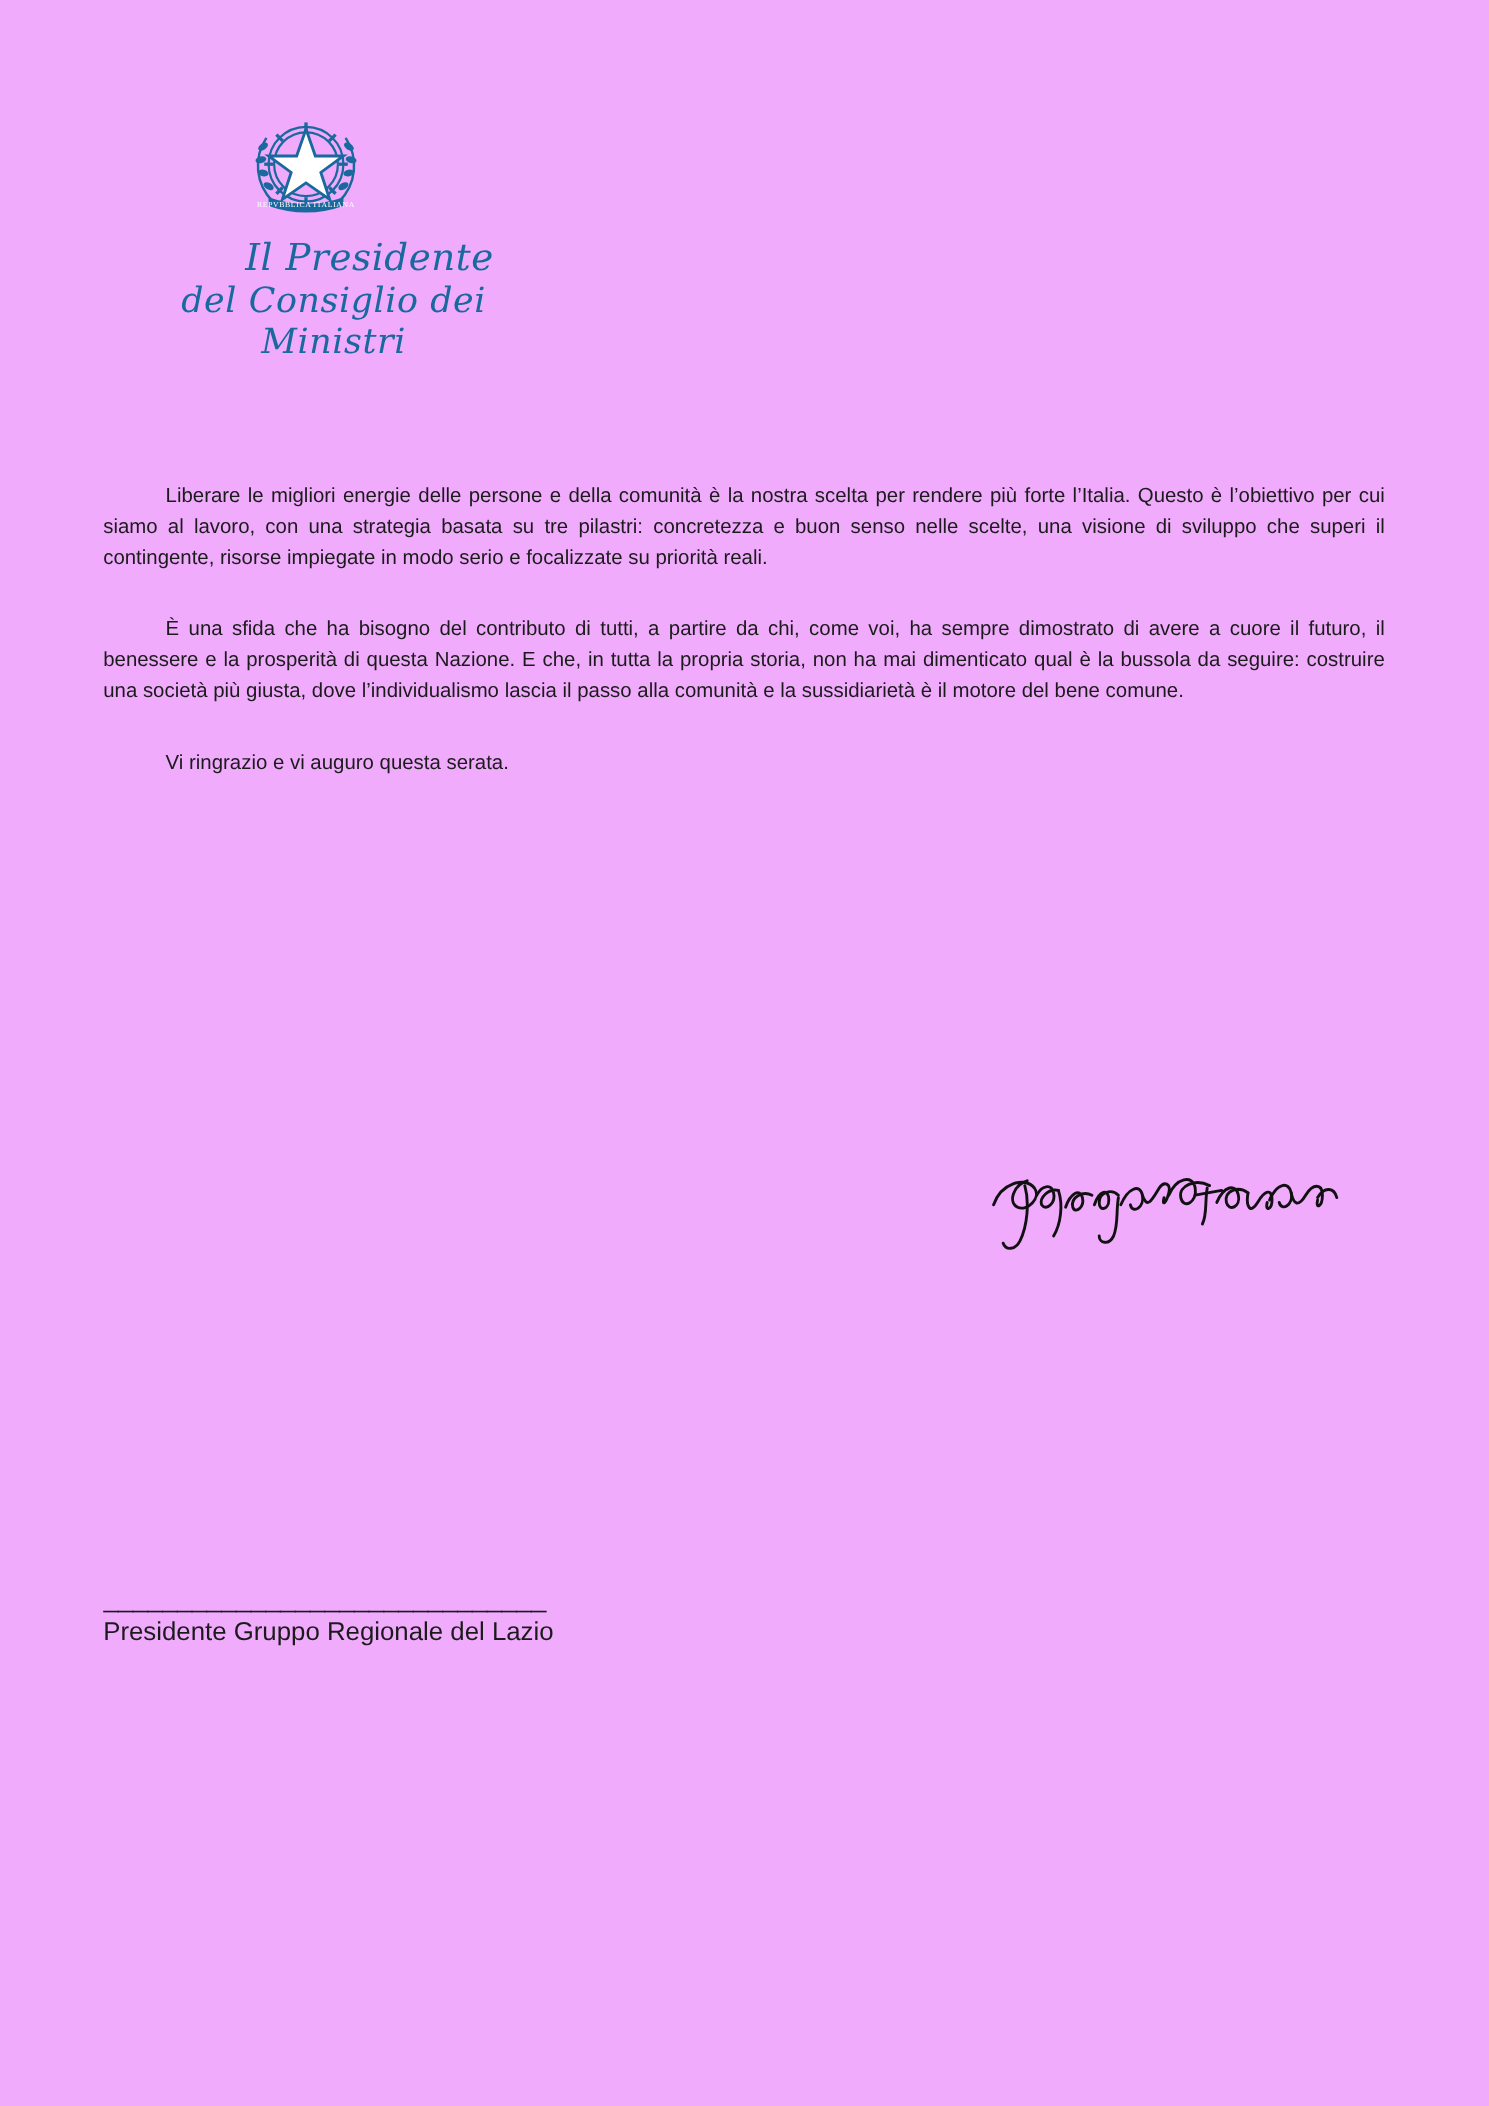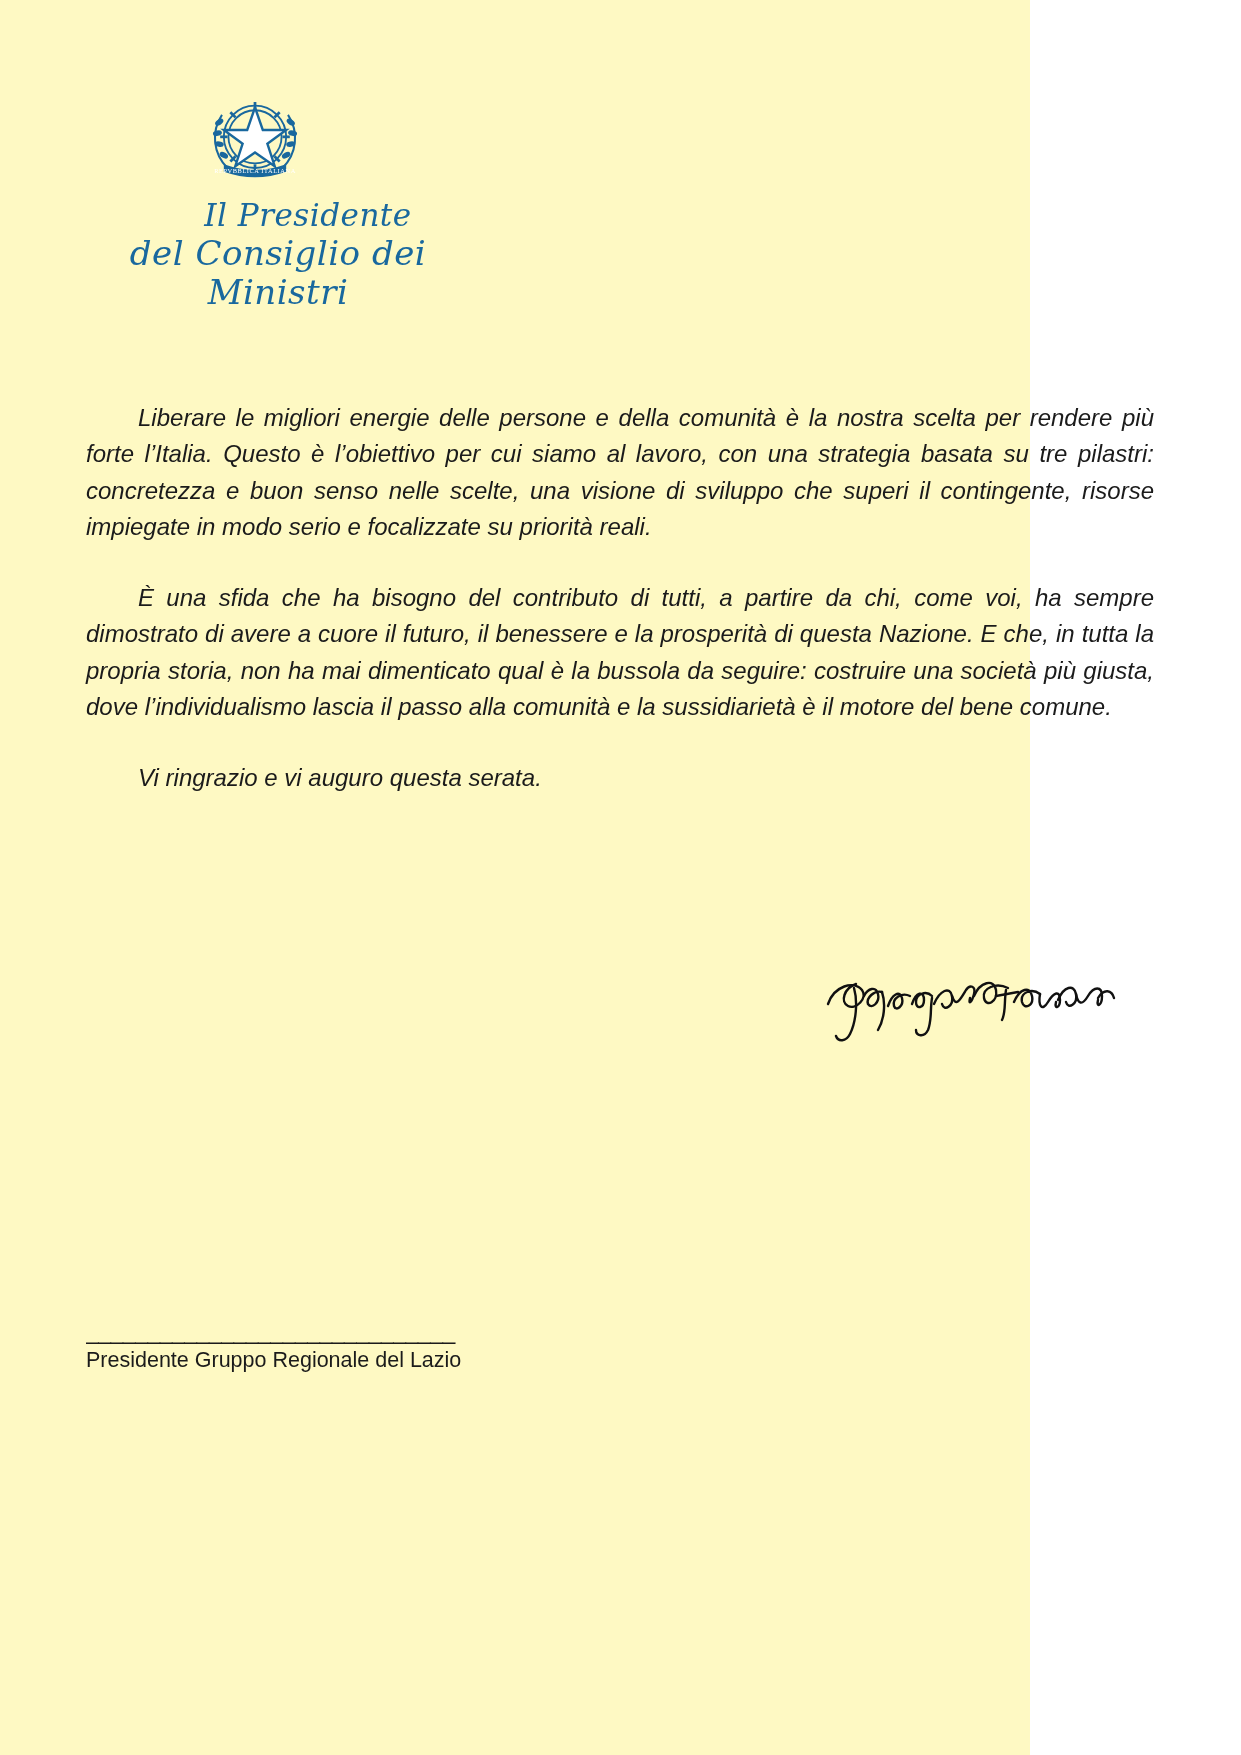--- a/index.html
+++ b/index.html
@@ -11,23 +11,23 @@
     width: 1241px;
     height: 1755px;
     position: relative;
     font-family: "Liberation Sans", sans-serif;
     color: #1a1a1a;
     overflow: hidden;
   }
 
   .page {
     position: relative;
-    width: 1030px;
+    width: 1241px;
     height: 1755px;
-    background: #fef9c3;
+    background: #f0abfc;
   }
 
   
   .letterhead {
     position: absolute;
     left: 88px;
     top: 80px;
     width: 560px;
   }
 
@@ -49,41 +49,40 @@
     width: 380px;
     margin-left: 0px;
   }
   .letterhead-title .line1 {
     display: block;
     font-size: 31px;
     padding-left: 60px;
   }
   .letterhead-title .line2 {
     display: block;
-    font-size: 34px;
+    font-size: 29px;
   }
 
   
   .body-copy {
     position: absolute;
     left: 86px;
     top: 400px;
     width: 1068px;
   }
 
   .body-copy p {
     margin: 0 0 34px 0;
-    font-size: 24px;
+    font-size: 17px;
     line-height: 1.52;
     text-align: justify;
     text-justify: inter-word;
     text-indent: 52px;
     color: #1b1b1b;
     font-family: "Liberation Sans", sans-serif;
-    font-style: italic;
   }
   .body-copy p:last-child {
     margin-bottom: 0;
   }
 
   
   .signature {
     position: absolute;
     left: 820px;
     top: 960px;

